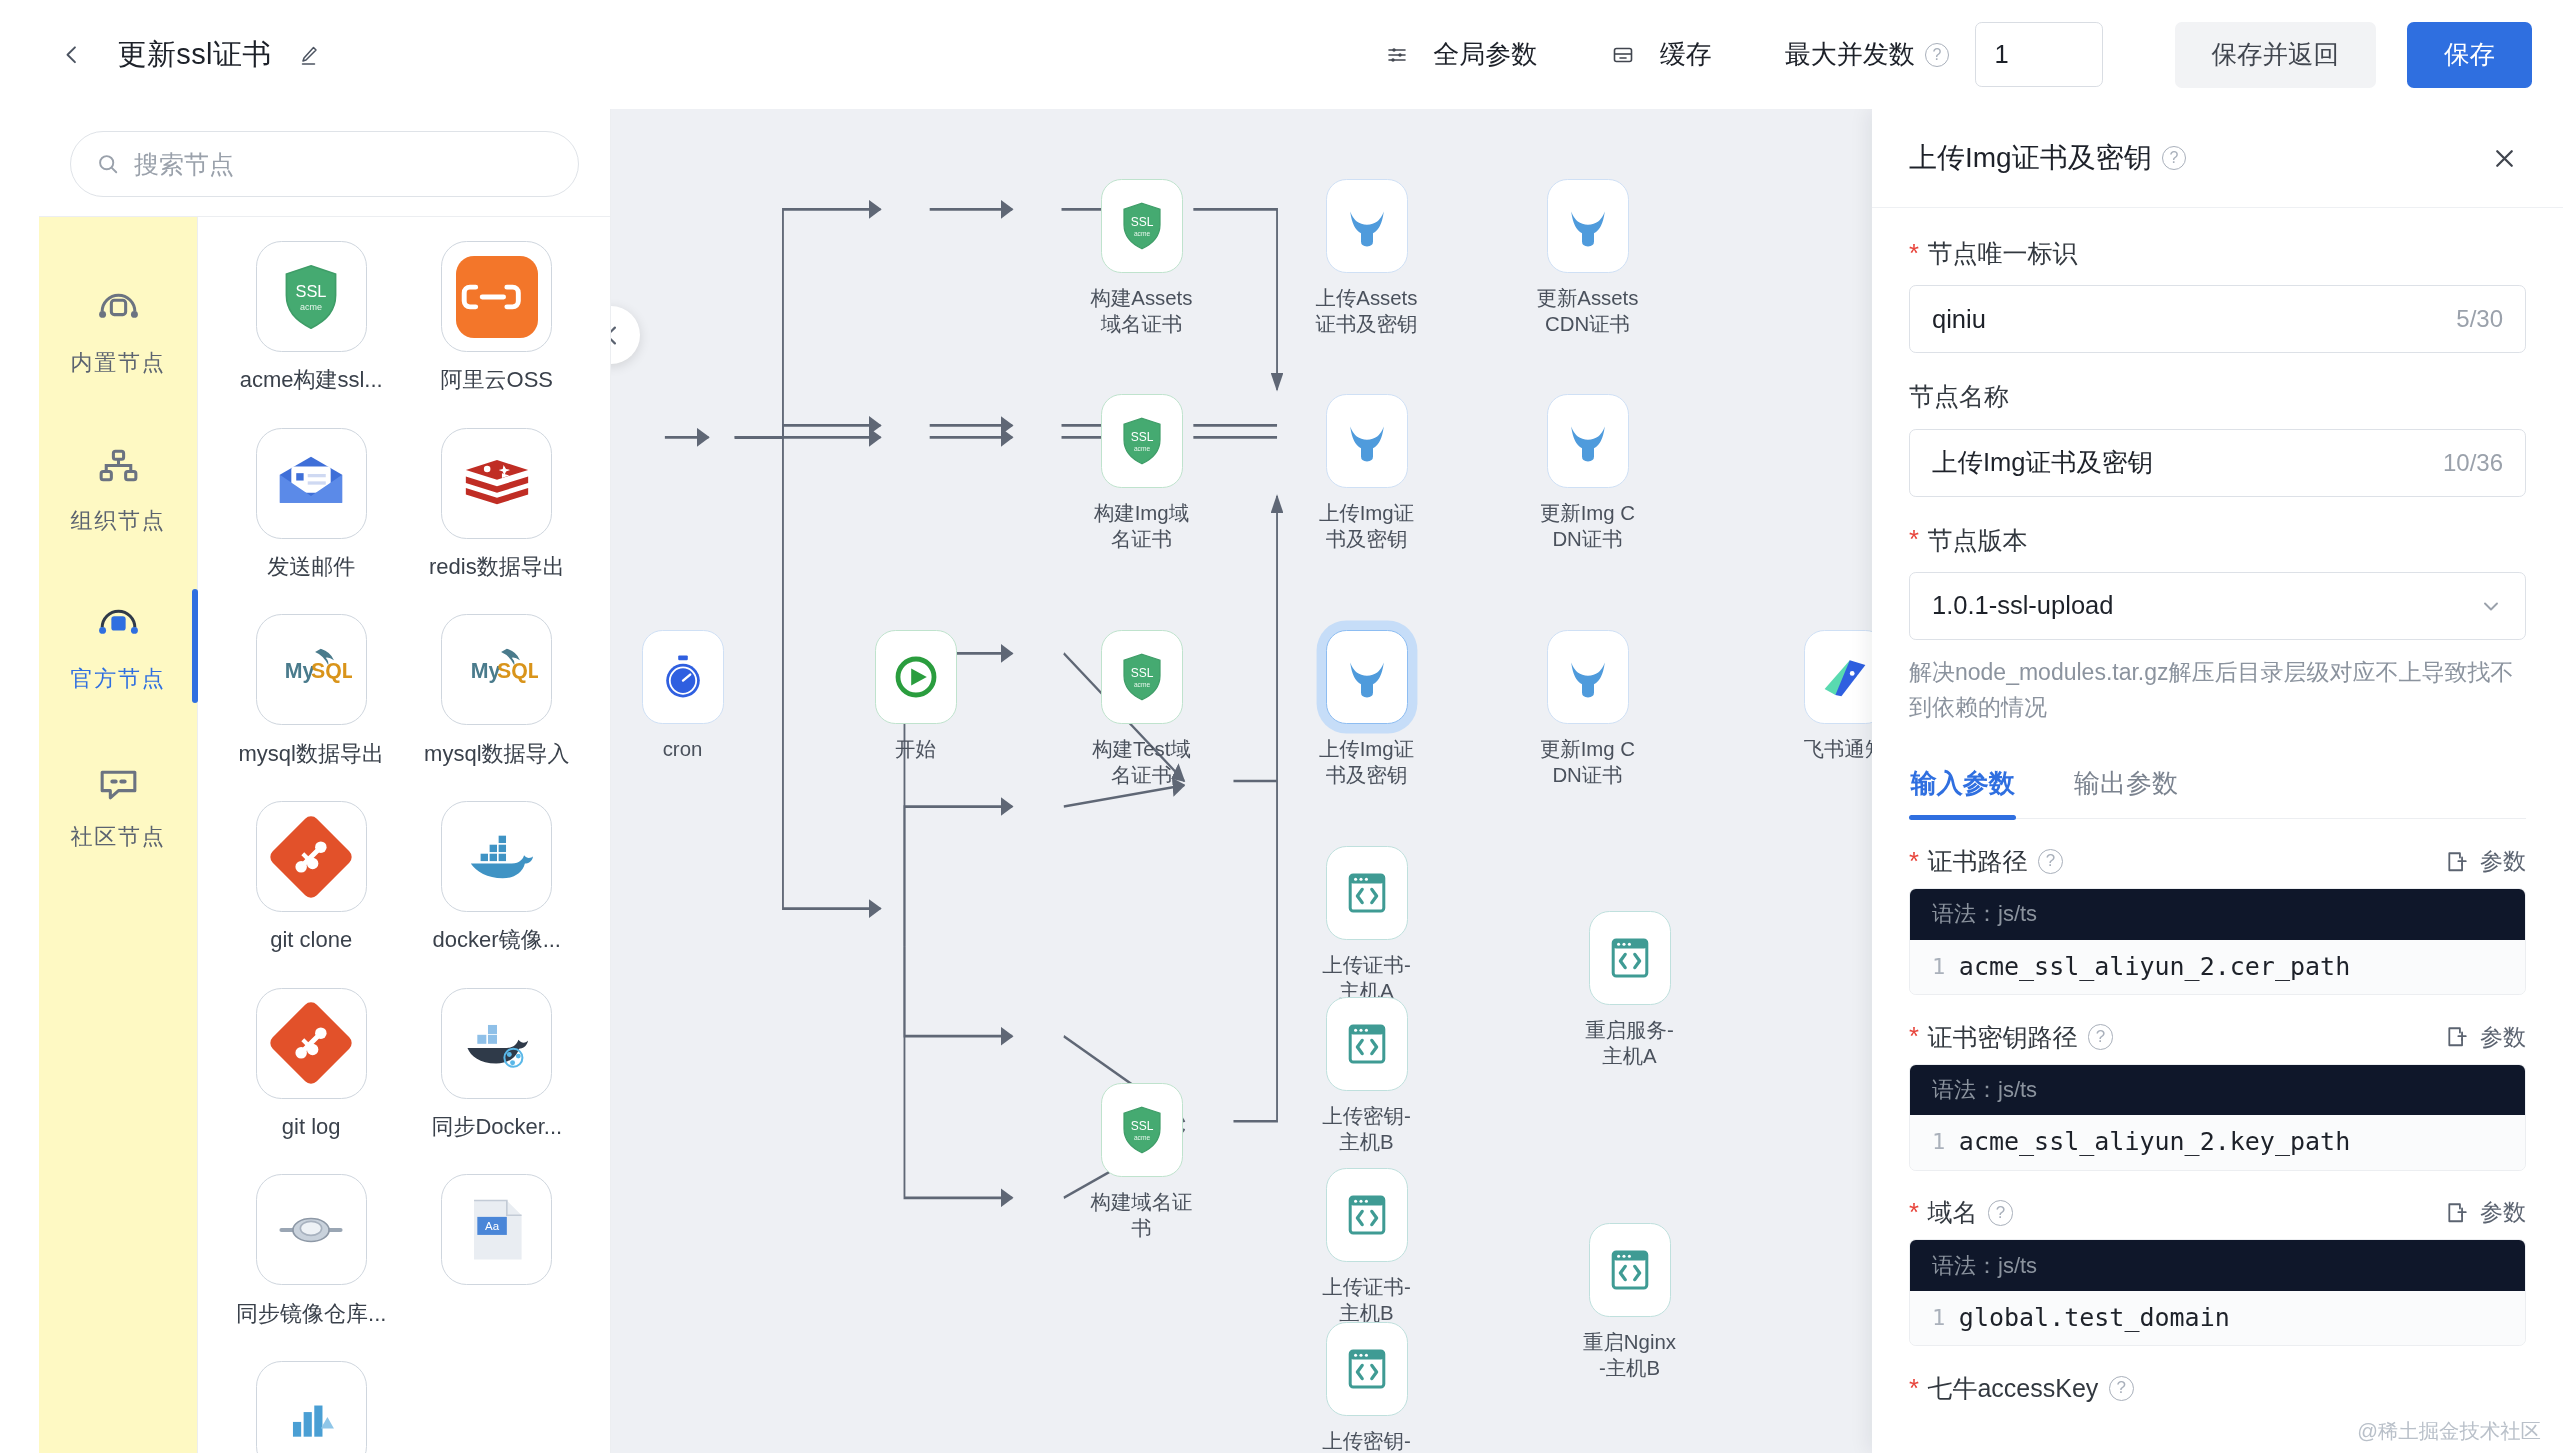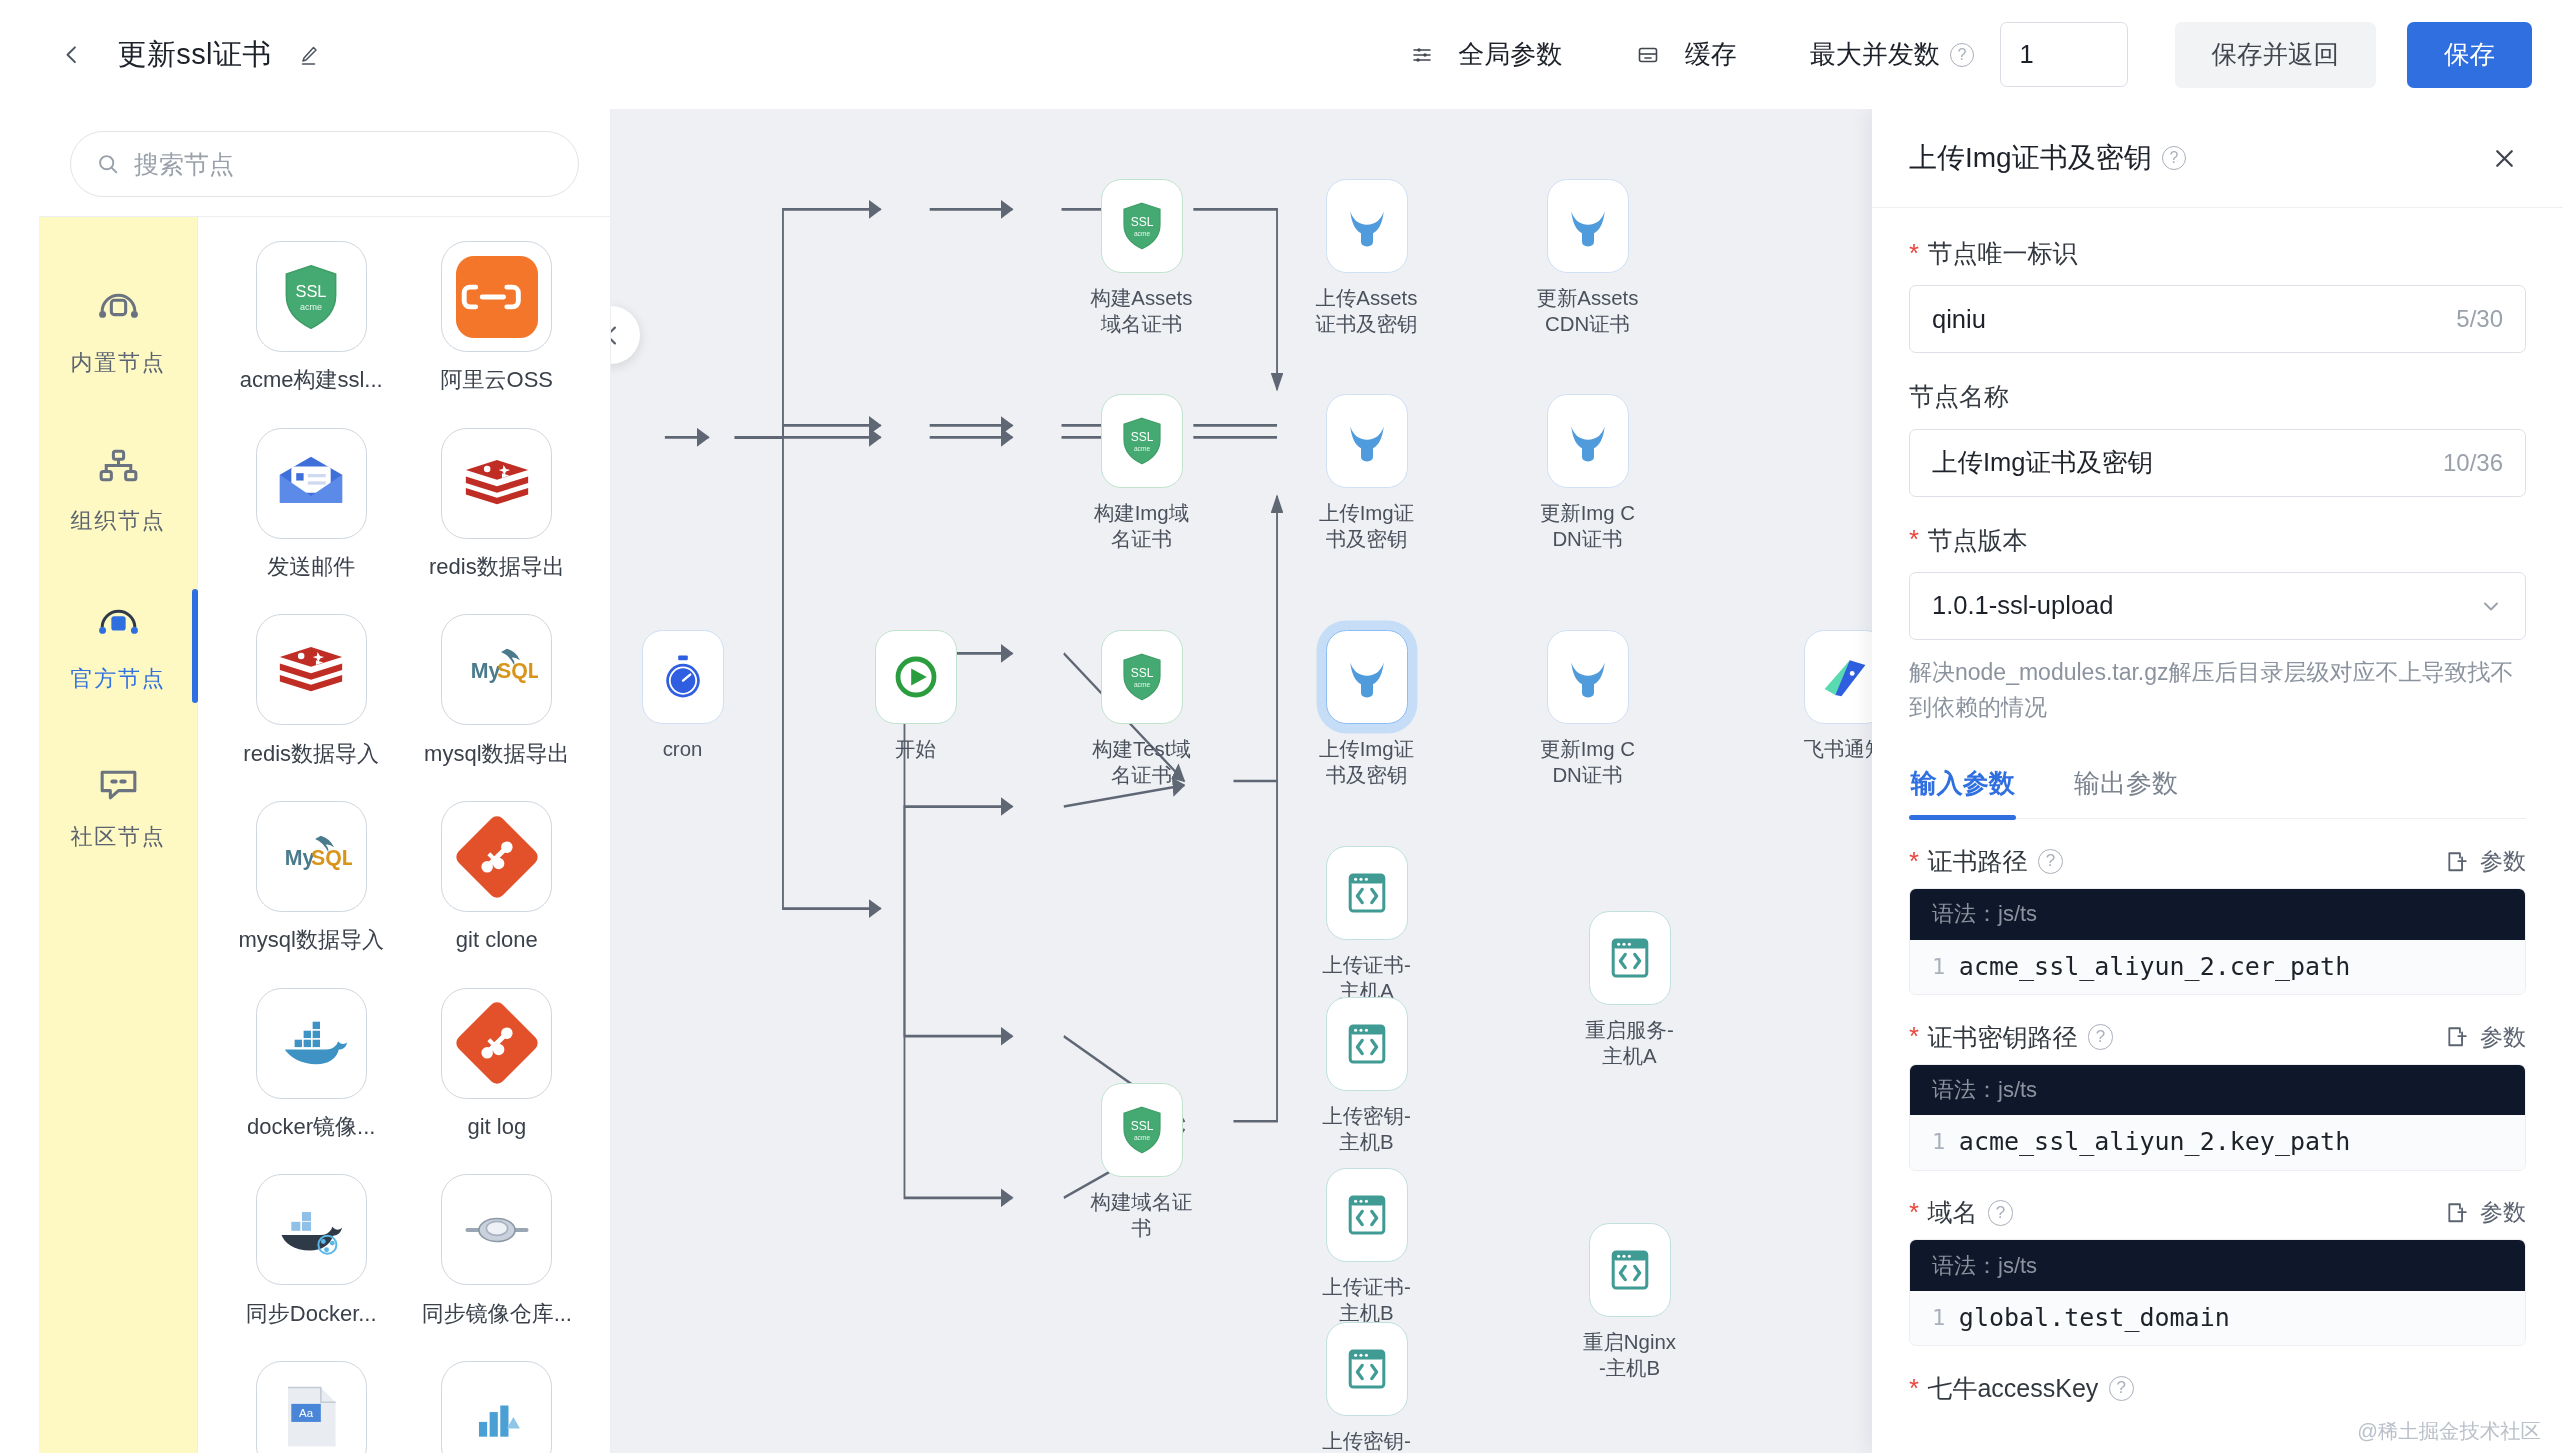--- a/index.html
+++ b/index.html
@@ -23,21 +23,21 @@
   .edit-btn svg{width:24px;height:24px;}
 
   .header-center { display:flex; align-items:center; margin-left:auto; }
   .hdr-item { display:flex; align-items:center; gap:24px; cursor:pointer; margin-right:73px; }
   .hdr-item .ic { width:25.5px;height:25.5px;display:flex;align-items:center;justify-content:center; }
   .hdr-item .ic svg{width:24px;height:24px;}
   .hdr-label { font-size:26px; color:#1d2129; white-space:nowrap; }
   .hdr-help { width:24px;height:24px;border:1.7px solid #a9b0bb;border-radius:50%;
               display:flex;align-items:center;justify-content:center;font-size:16px;color:#a9b0bb;
               margin-left:10.2px;cursor:pointer;flex:0 0 auto;}
-  .concurrency { display:flex;align-items:center;margin-right:47px; }
+  .concurrency { display:flex;align-items:center;margin-right:72px; }
   .num-input {
     width:128px;height:65px;border:1.7px solid #d9dde3;border-radius:6.8px;background:#fff;
     margin-left:25.5px;display:flex;align-items:center;padding-left:19px;font-size:25.5px;color:#1d2129;
     cursor:text;
   }
   .btn {
     height:66px;border-radius:6.8px;display:flex;align-items:center;justify-content:center;
     font-size:25.5px;padding:0 37px;cursor:pointer;white-space:nowrap;
   }
   .btn-plain { background:#f2f3f5; color:#41464f; margin-right:31px; }
@@ -319,37 +319,20 @@
                       <path d="M12 56 L50 68 L88 56 v8 L50 76 L12 64z"></path>
                     </g>
                     <g fill="#fff">
                       <circle cx="38" cy="33" r="4"></circle>
                       <path d="M58 28 l3 5 l5 1 l-5 2 l-2 5 l-2-5 l-5-2 l5-1z"></path>
                       <path d="M56 38 l9 3 l-9 3z"></path>
                     </g>
                   </svg>
                 </div>
                  <div class="nlab">redis数据导出</div>
-              </div>
-              <div class="ncell">
-                <div class="nbox">
-                  <svg width="82" height="82" viewBox="0 0 100 100">
-                    <g fill="#c02d24">
-                      <path d="M50 22 L88 34 L50 46 L12 34z"></path>
-                      <path d="M12 42 L50 54 L88 42 v8 L50 62 L12 50z"></path>
-                      <path d="M12 56 L50 68 L88 56 v8 L50 76 L12 64z"></path>
-                    </g>
-                    <g fill="#fff">
-                      <circle cx="38" cy="33" r="4"></circle>
-                      <path d="M58 28 l3 5 l5 1 l-5 2 l-2 5 l-2-5 l-5-2 l5-1z"></path>
-                      <path d="M56 38 l9 3 l-9 3z"></path>
-                    </g>
-                  </svg>
-                </div>
-                 <div class="nlab">redis数据导入</div>
               </div>
               <div class="ncell">
                 <div class="nbox">
                   <svg width="82" height="82" viewBox="0 0 100 100">
                     <text x="18" y="60" font-size="26" font-family="Liberation Sans" font-weight="bold" fill="#4a7b8c">My</text>
                     <text x="50" y="60" font-size="26" font-family="Liberation Sans" font-weight="bold" fill="#d9941a">SQL</text>
                     <path d="M62 24 q12 4 16 14 q-6-4-10-3 q4 4 3 9 q-6-12-16-16z" fill="#4a7b8c"></path>
                   </svg>
                 </div>
                  <div class="nlab">mysql数据导出</div>

